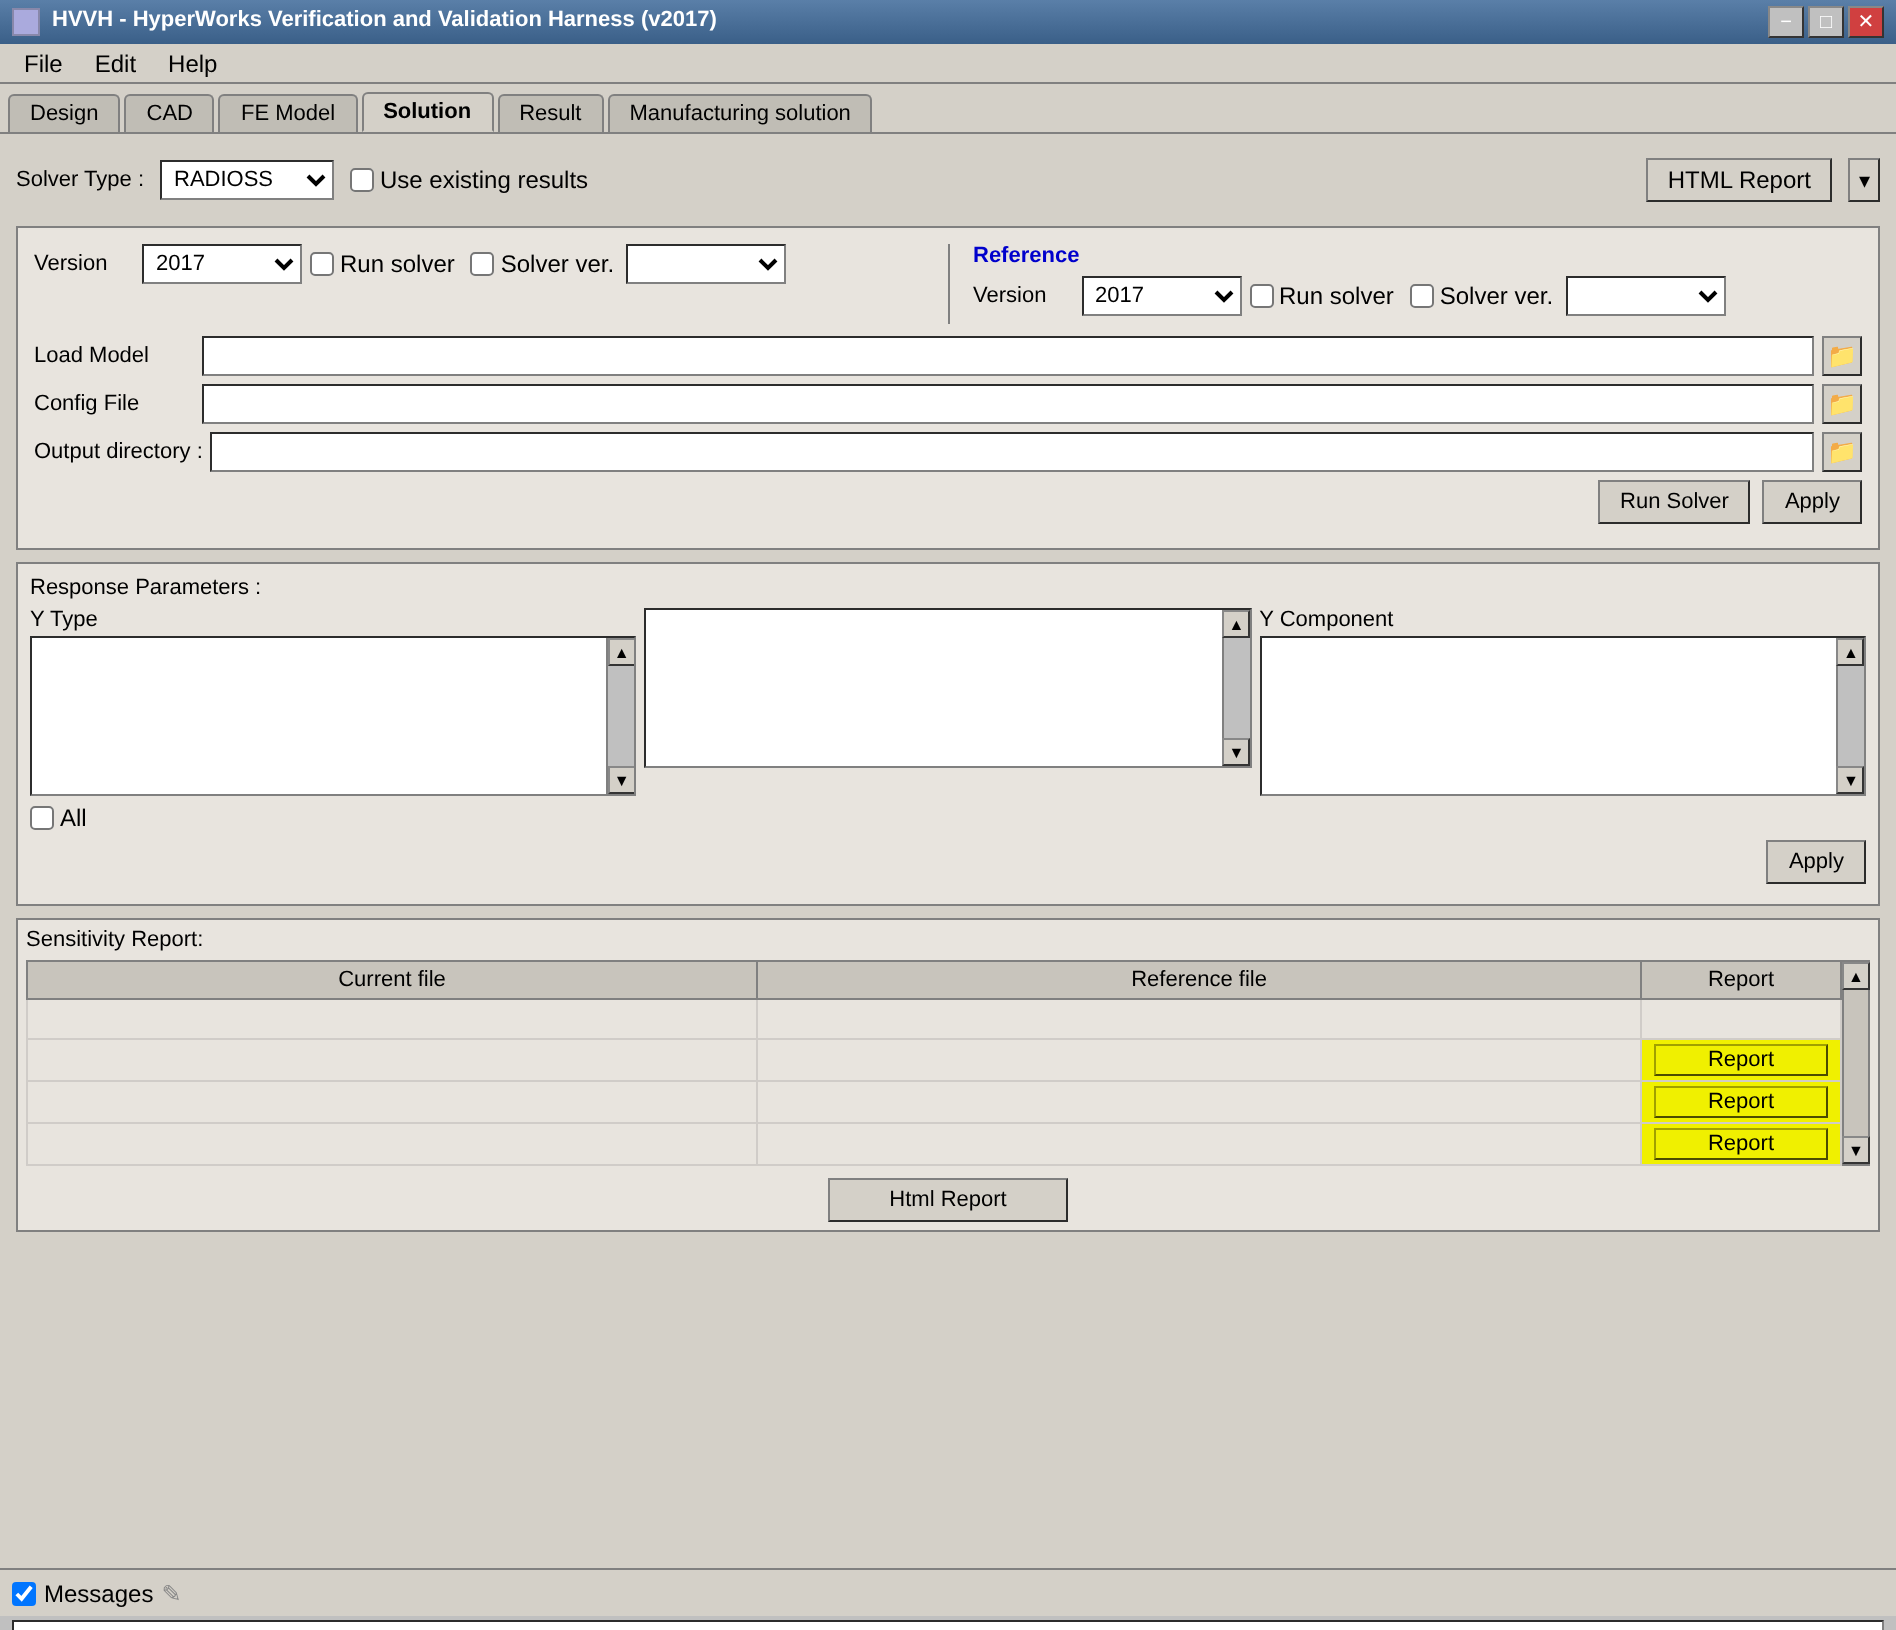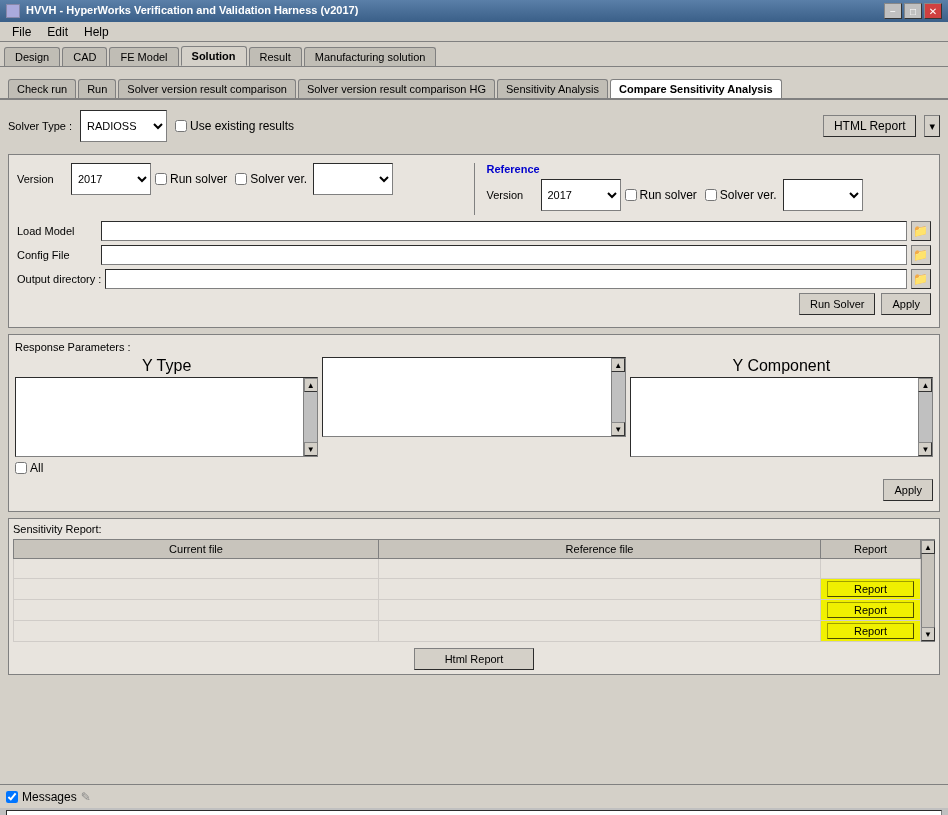--- a/index.html
+++ b/index.html
@@ -62,21 +62,21 @@
       overflow: hidden;
     }
 
     
     .toolbar-row {
       display: flex; align-items: center; gap: 8px; margin-bottom: 8px;
       background: #d4d0c8; padding: 4px 0;
     }
     .label { font-size: 11px; }
     .select-box {
-      height: 32px; border: 1px inset #808080; background: white; padding: 0 2px;
+      height: 20px; border: 1px inset #808080; background: white; padding: 0 2px;
       font-size: 11px; min-width: 80px;
     }
     .checkbox-label { display: flex; align-items: center; gap: 3px; font-size: 11px; }
     input[type=checkbox] { width: 12px; height: 12px; }
 
     .btn {
       height: 22px; background: #d4d0c8; border: 1px outset #808080;
       padding: 0 10px; cursor: pointer; font-size: 11px;
     }
     .btn-report { display: flex; align-items: center; }
@@ -103,21 +103,21 @@
       width: 20px; height: 20px; background: #d4d0c8; border: 1px outset #808080;
       display: flex; align-items: center; justify-content: center; cursor: pointer;
       font-size: 12px;
     }
 
     
     .response-section { background: #e8e4de; border: 1px solid #808080; padding: 6px; margin-bottom: 6px; }
     .response-label { font-size: 11px; margin-bottom: 4px; }
     .response-cols { display: flex; gap: 4px; }
     .response-col { flex: 1; }
-    .response-col-header { font-size: 16px; margin-bottom: 2px; text-align: center; }
+    .response-col-header { font-size: 11px; margin-bottom: 2px; }
     .listbox {
       background: white; border: 1px inset #808080; height: 80px;
       overflow-y: auto; position: relative;
     }
     .scrollbar-stub {
       position: absolute; right: 0; top: 0; width: 14px; height: 100%;
       background: #d4d0c8; border-left: 1px solid #808080; display: flex;
       flex-direction: column; align-items: center;
     }
     .scroll-btn {
@@ -193,28 +193,20 @@
   <div class="tab">Design</div>
   <div class="tab">CAD</div>
   <div class="tab">FE Model</div>
   <div class="tab active">Solution</div>
   <div class="tab">Result</div>
   <div class="tab">Manufacturing solution</div>
 </div>
 
 <div class="main-content">
 
-  <div class="sub-tab-bar" style="margin: 0 -8px 6px -8px; padding-left: 8px;">
-    <div class="sub-tab">Check run</div>
-    <div class="sub-tab">Run</div>
-    <div class="sub-tab">Solver version result comparison</div>
-    <div class="sub-tab">Solver version result comparison HG</div>
-    <div class="sub-tab">Sensitivity Analysis</div>
-    <div class="sub-tab active">Compare Sensitivity Analysis</div>
-  </div>
 
   <div class="toolbar-row">
     <span class="label">Solver Type :</span>
     <select class="select-box">
       <option>RADIOSS</option>
       <option>OptiStruct</option>
       <option>MotionSolve</option>
     </select>
     <label class="checkbox-label">
       <input type="checkbox" style="">

